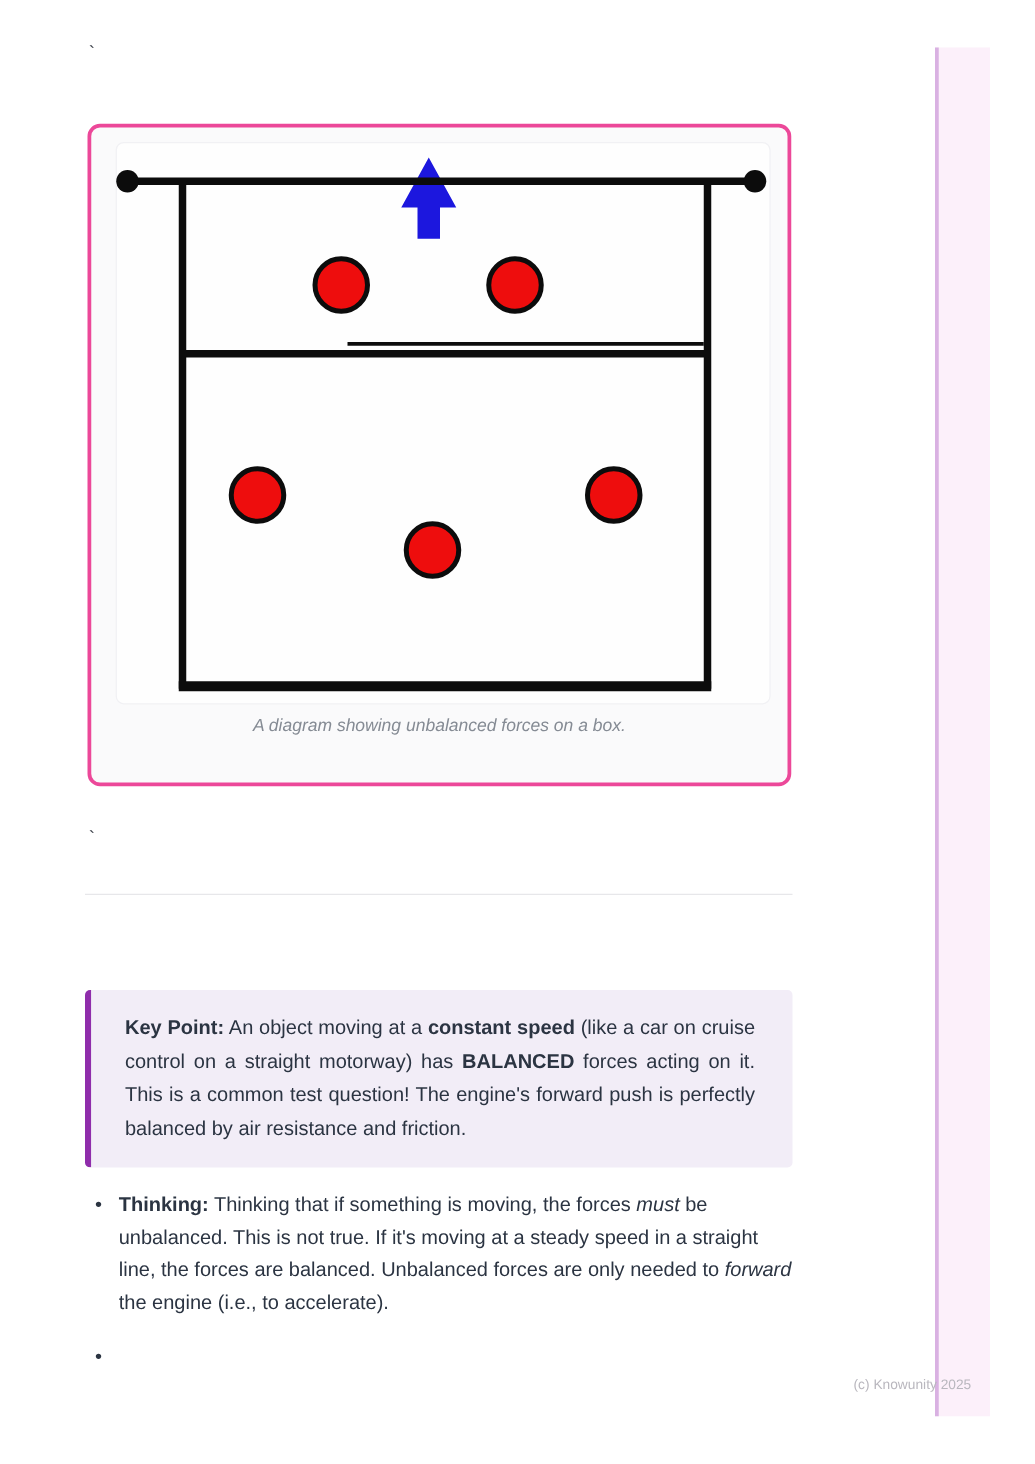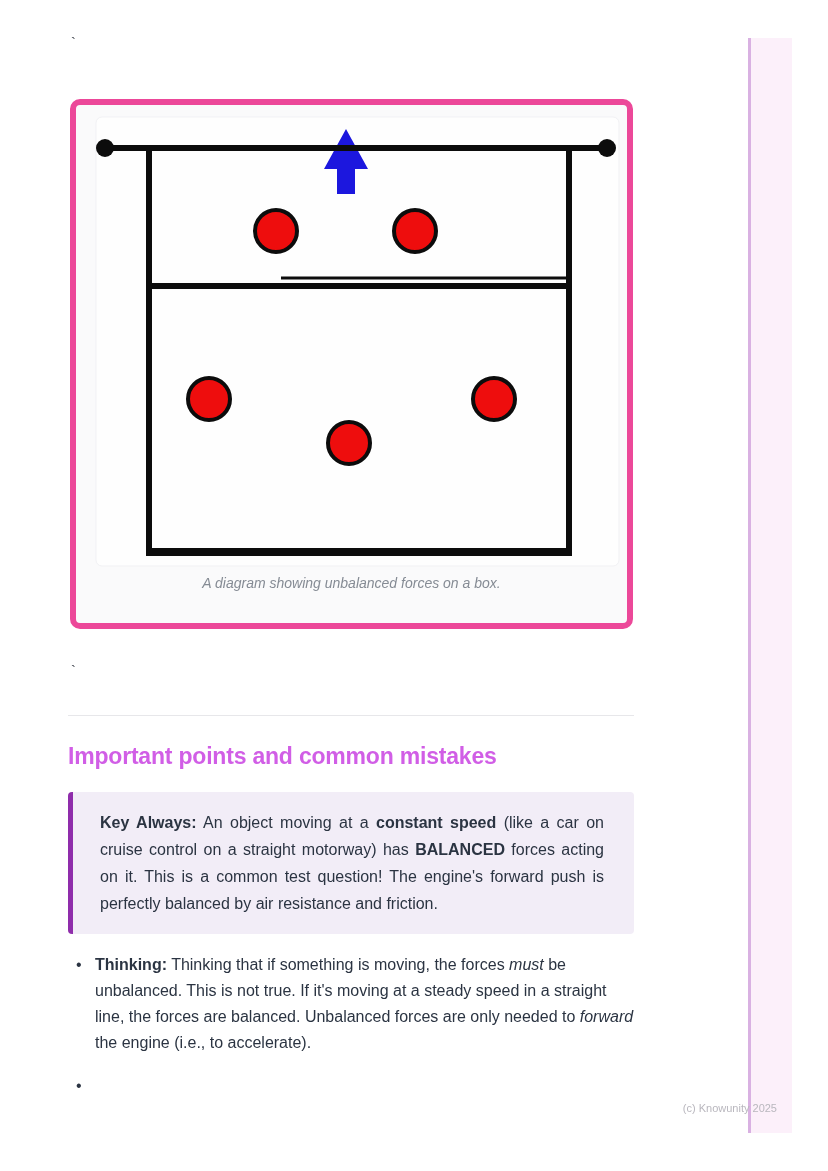--- a/index.html
+++ b/index.html
@@ -6,21 +6,21 @@
   html,body { width:828px; height:1171px; background:#ffffff; overflow:hidden;
               font-family:"Liberation Sans", sans-serif; }
   .page { position:relative; width:828px; height:1171px; background:#ffffff; }
 
   .code-mark { position:absolute; left:71px; font-size:15px; color:#3a3f48; }
   .code-mark.top { top:34px; }
   .code-mark.bottom { top:662px; }
 
   
   .figure-card { position:absolute; left:70px; top:99px; width:563px; height:530px;
-                 background:#fafafb; border:6px solid #ec4899; border-radius:10px; }
+                 background:#fafafb; border:3px solid #ec4899; border-radius:10px; }
   .figure-card svg { position:absolute; left:0; top:0; }
   .figure-caption { position:absolute; left:0; top:470px; width:100%;
                     text-align:center; font-style:italic; font-size:14px;
                     color:#858b94; }
 
   .divider { position:absolute; left:68px; top:715px; width:566px; height:0;
              border-top:1px solid #e7e7ea; }
 
   .section-heading { position:absolute; left:68px; top:743px; width:566px;
                      font-size:23px; font-weight:700; color:#d15ee6;
@@ -80,24 +80,23 @@
       <circle cx="273" cy="338" r="21" stroke="#0c0c0c" stroke-width="4" fill="#ee0d0d"></circle>
     </svg>
 
     <div class="figure-caption">A diagram showing unbalanced forces on a box.</div>
   </div>
 
   <span class="code-mark bottom">`</span>
 
   <div class="divider"></div>
 
-  <h2 class="section-heading">Important points and common mistakes</h2>
 
   <div class="callout">
-    <span><span class="seg-b">Key Always:</span><span> An object moving at a </span><span class="seg-b">constant speed</span><span> (like a car on cruise control on a straight motorway) has </span><span class="seg-b">BALANCED</span><span> forces acting on it. This is a common test question! The engine's forward push is perfectly balanced by air resistance and friction.</span></span>
+    <span><span class="seg-b">Key Point:</span><span> An object moving at a </span><span class="seg-b">constant speed</span><span> (like a car on cruise control on a straight motorway) has </span><span class="seg-b">BALANCED</span><span> forces acting on it. This is a common test question! The engine's forward push is perfectly balanced by air resistance and friction.</span></span>
   </div>
 
   <ul class="bullet-list">
     <li>
       <span class="dot">•</span>
       <span><span class="seg-b">Thinking:</span><span> Thinking that if something is moving, the forces </span><span class="seg-i">must</span><span> be unbalanced. This is not true. If it's moving at a steady speed in a straight line, the forces are balanced. Unbalanced forces are only needed to </span><span class="seg-i">forward</span><span> the engine (i.e., to accelerate).</span></span>
     </li>
     <li>
       <span class="dot">•</span>
     </li>

